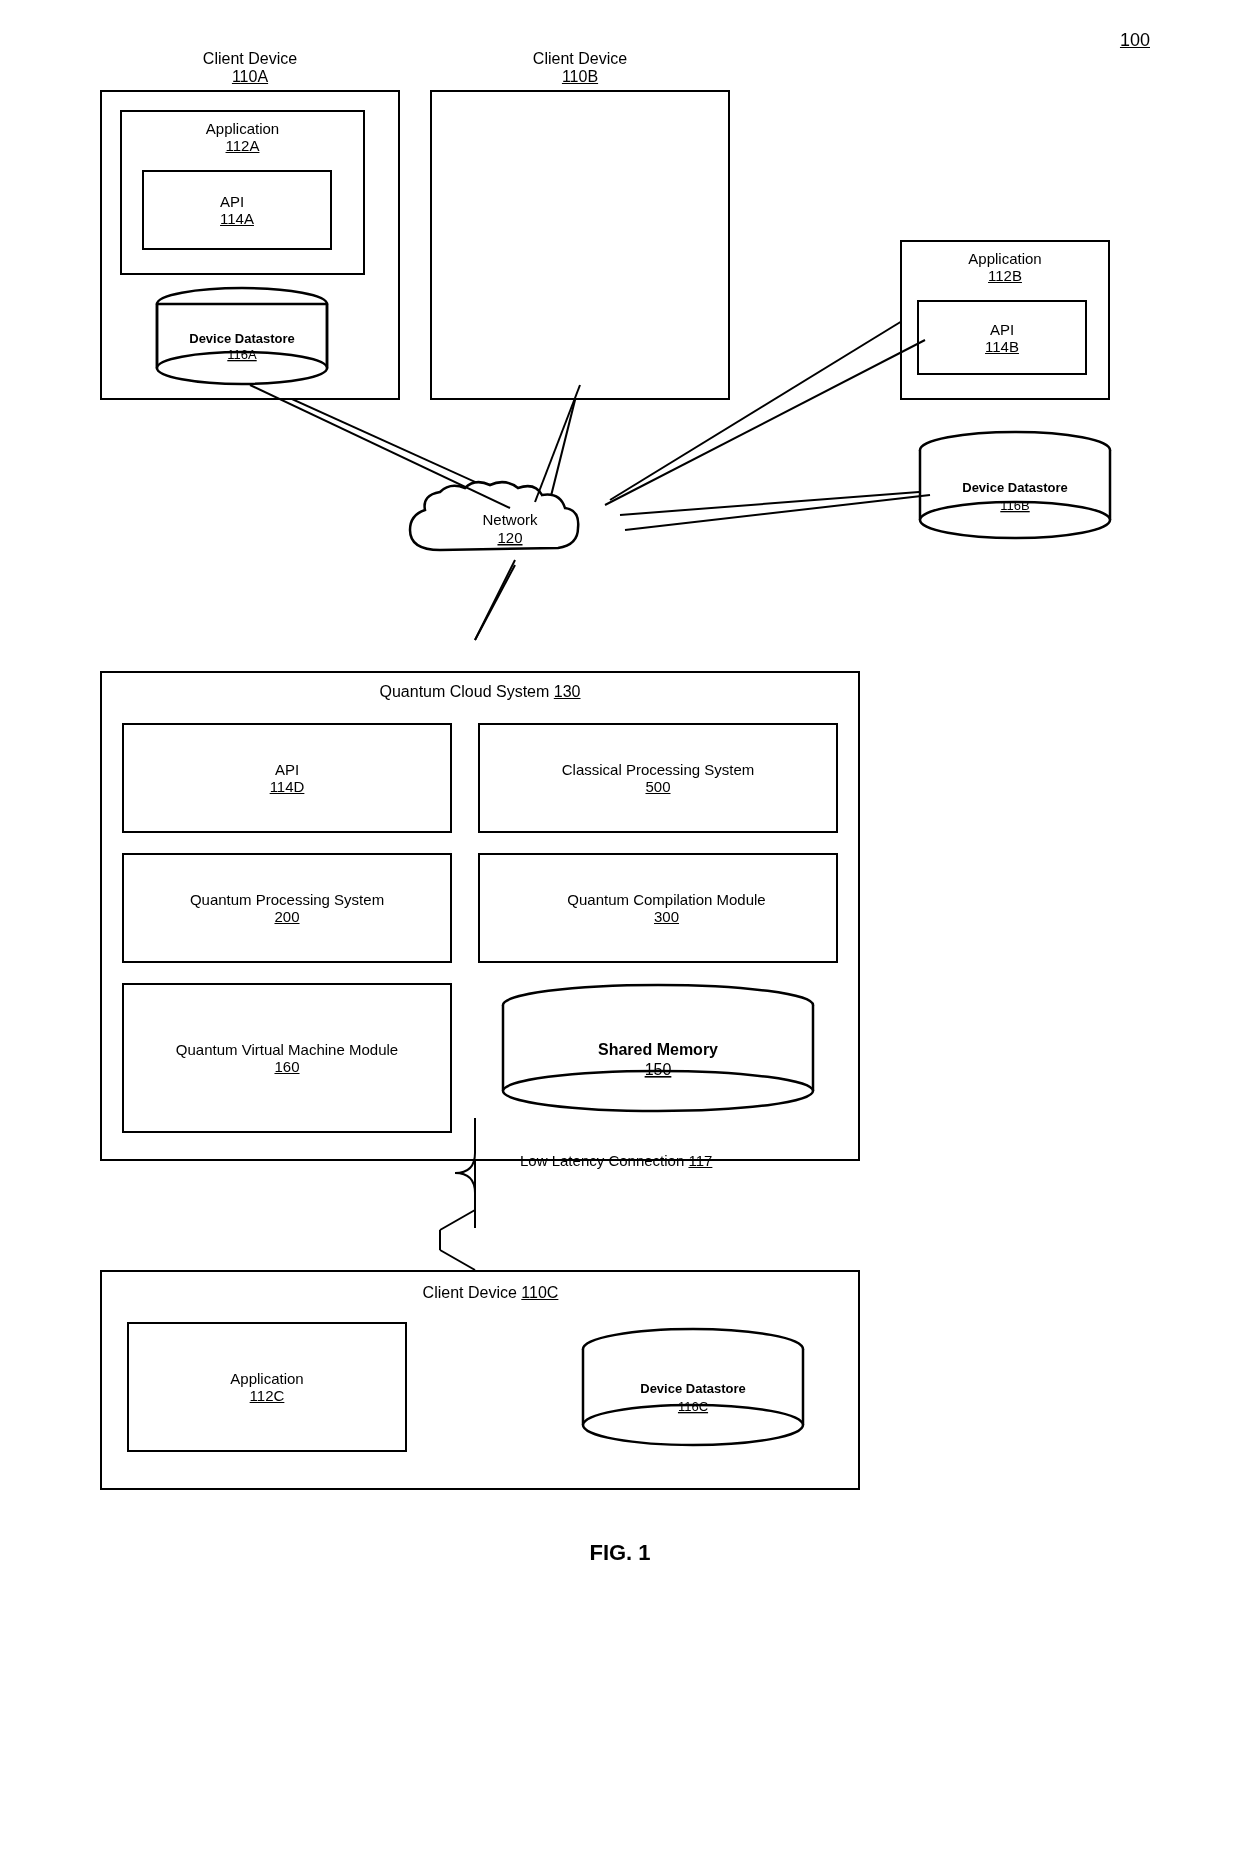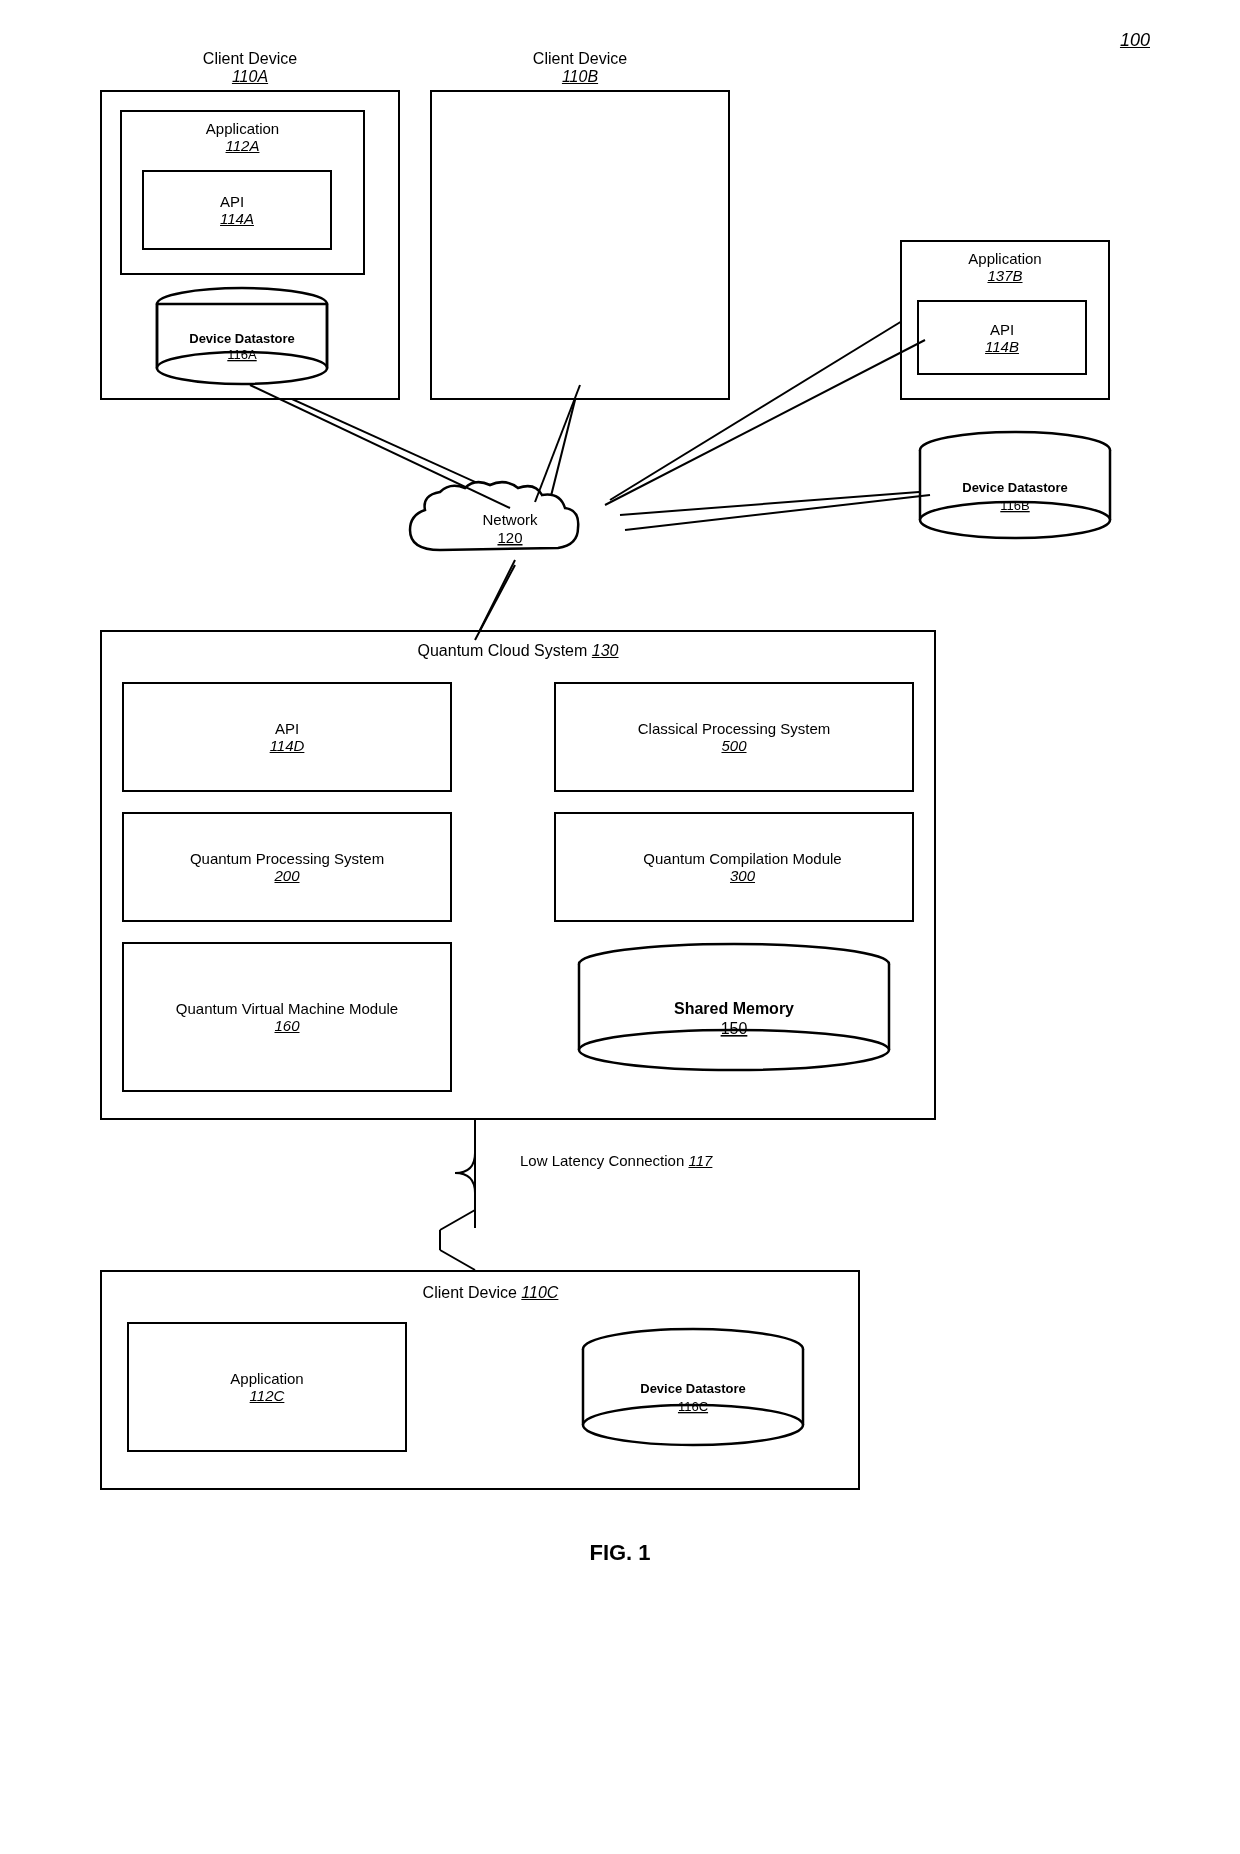--- a/index.html
+++ b/index.html
@@ -26,21 +26,21 @@
     }
     
     #connections-svg {
       position: absolute;
       top: 0; left: 0;
       width: 1100px;
       height: 1800px;
       pointer-events: none;
     }
     
-    u { text-decoration: underline; font-style: italic; }
+    u { text-decoration: underline; }
   </style>
 </head>
 <body>
 
 <div class="diagram-container" style="position:relative; padding-top: 80px;">
 
   <div id="ref100" style="position:absolute; right:20px; top:30px; font-size:18px;">
     <u>100</u>
   </div>
 
@@ -109,21 +109,21 @@
     </div>
     <div style="border:2px solid #000; width:300px; height:310px; position:relative; background:#fff;">
       
     </div>
   </div>
 
   <div style="position:absolute; right:60px; top:240px; width:210px;">
     <div style="border:2px solid #000; width:210px; height:160px; position:relative; background:#fff;">
       <div style="text-align:center; font-size:15px; margin-top:8px;">
         <span>Application</span><br>
-        <u>137B</u>
+        <u>112B</u>
       </div>
 
       <div style="position:absolute; left:15px; top:58px; width:170px; height:75px; border:2px solid #000; background:#fff; display:flex; flex-direction:column; align-items:center; justify-content:center;">
         <div style="text-align:center; font-size:15px;">
           <span>API</span><br>
           <u>114B</u>
         </div>
       </div>
     </div>
   </div>
@@ -143,21 +143,21 @@
   <div style="position:absolute; left:330px; top:480px; width:220px; text-align:left;">
     <svg width="220" height="90" xmlns="http://www.w3.org/2000/svg">
 
       <path d="M40,70 Q10,70 10,50 Q10,35 25,30 Q22,15 40,12 Q50,2 65,8 Q75,-2 90,5 Q105,-2 118,8 Q135,2 142,15 Q160,12 165,28 Q180,30 178,48 Q178,65 158,68 Z" fill="#fff" stroke="#000" stroke-width="2.5"></path>
       <text x="110" y="45" text-anchor="middle" font-size="15" font-family="Arial">Network</text>
       <text x="110" y="63" text-anchor="middle" font-size="15" font-family="Arial" text-decoration="underline">120</text>
     </svg>
   </div>
 
   <div style="position:absolute; left:30px; top:630px; width:760px;">
-    <div style="border:2px solid #000; width:836px; height:490px; position:relative; background:#fff;">
+    <div style="border:2px solid #000; width:760px; height:490px; position:relative; background:#fff;margin-top:41px;">
 
       <div style="text-align:center; font-size:16px; margin-top:10px;">
         <span>Quantum Cloud System</span> <u>130</u>
       </div>
 
       <div style="position:absolute; left:20px; top:50px; width:330px; height:110px; border:2px solid #000; background:#fff; display:flex; flex-direction:column; align-items:center; justify-content:center;">
         <div style="text-align:center; font-size:15px;">
           <span>API</span><br>
           <u>114D</u>
         </div>

